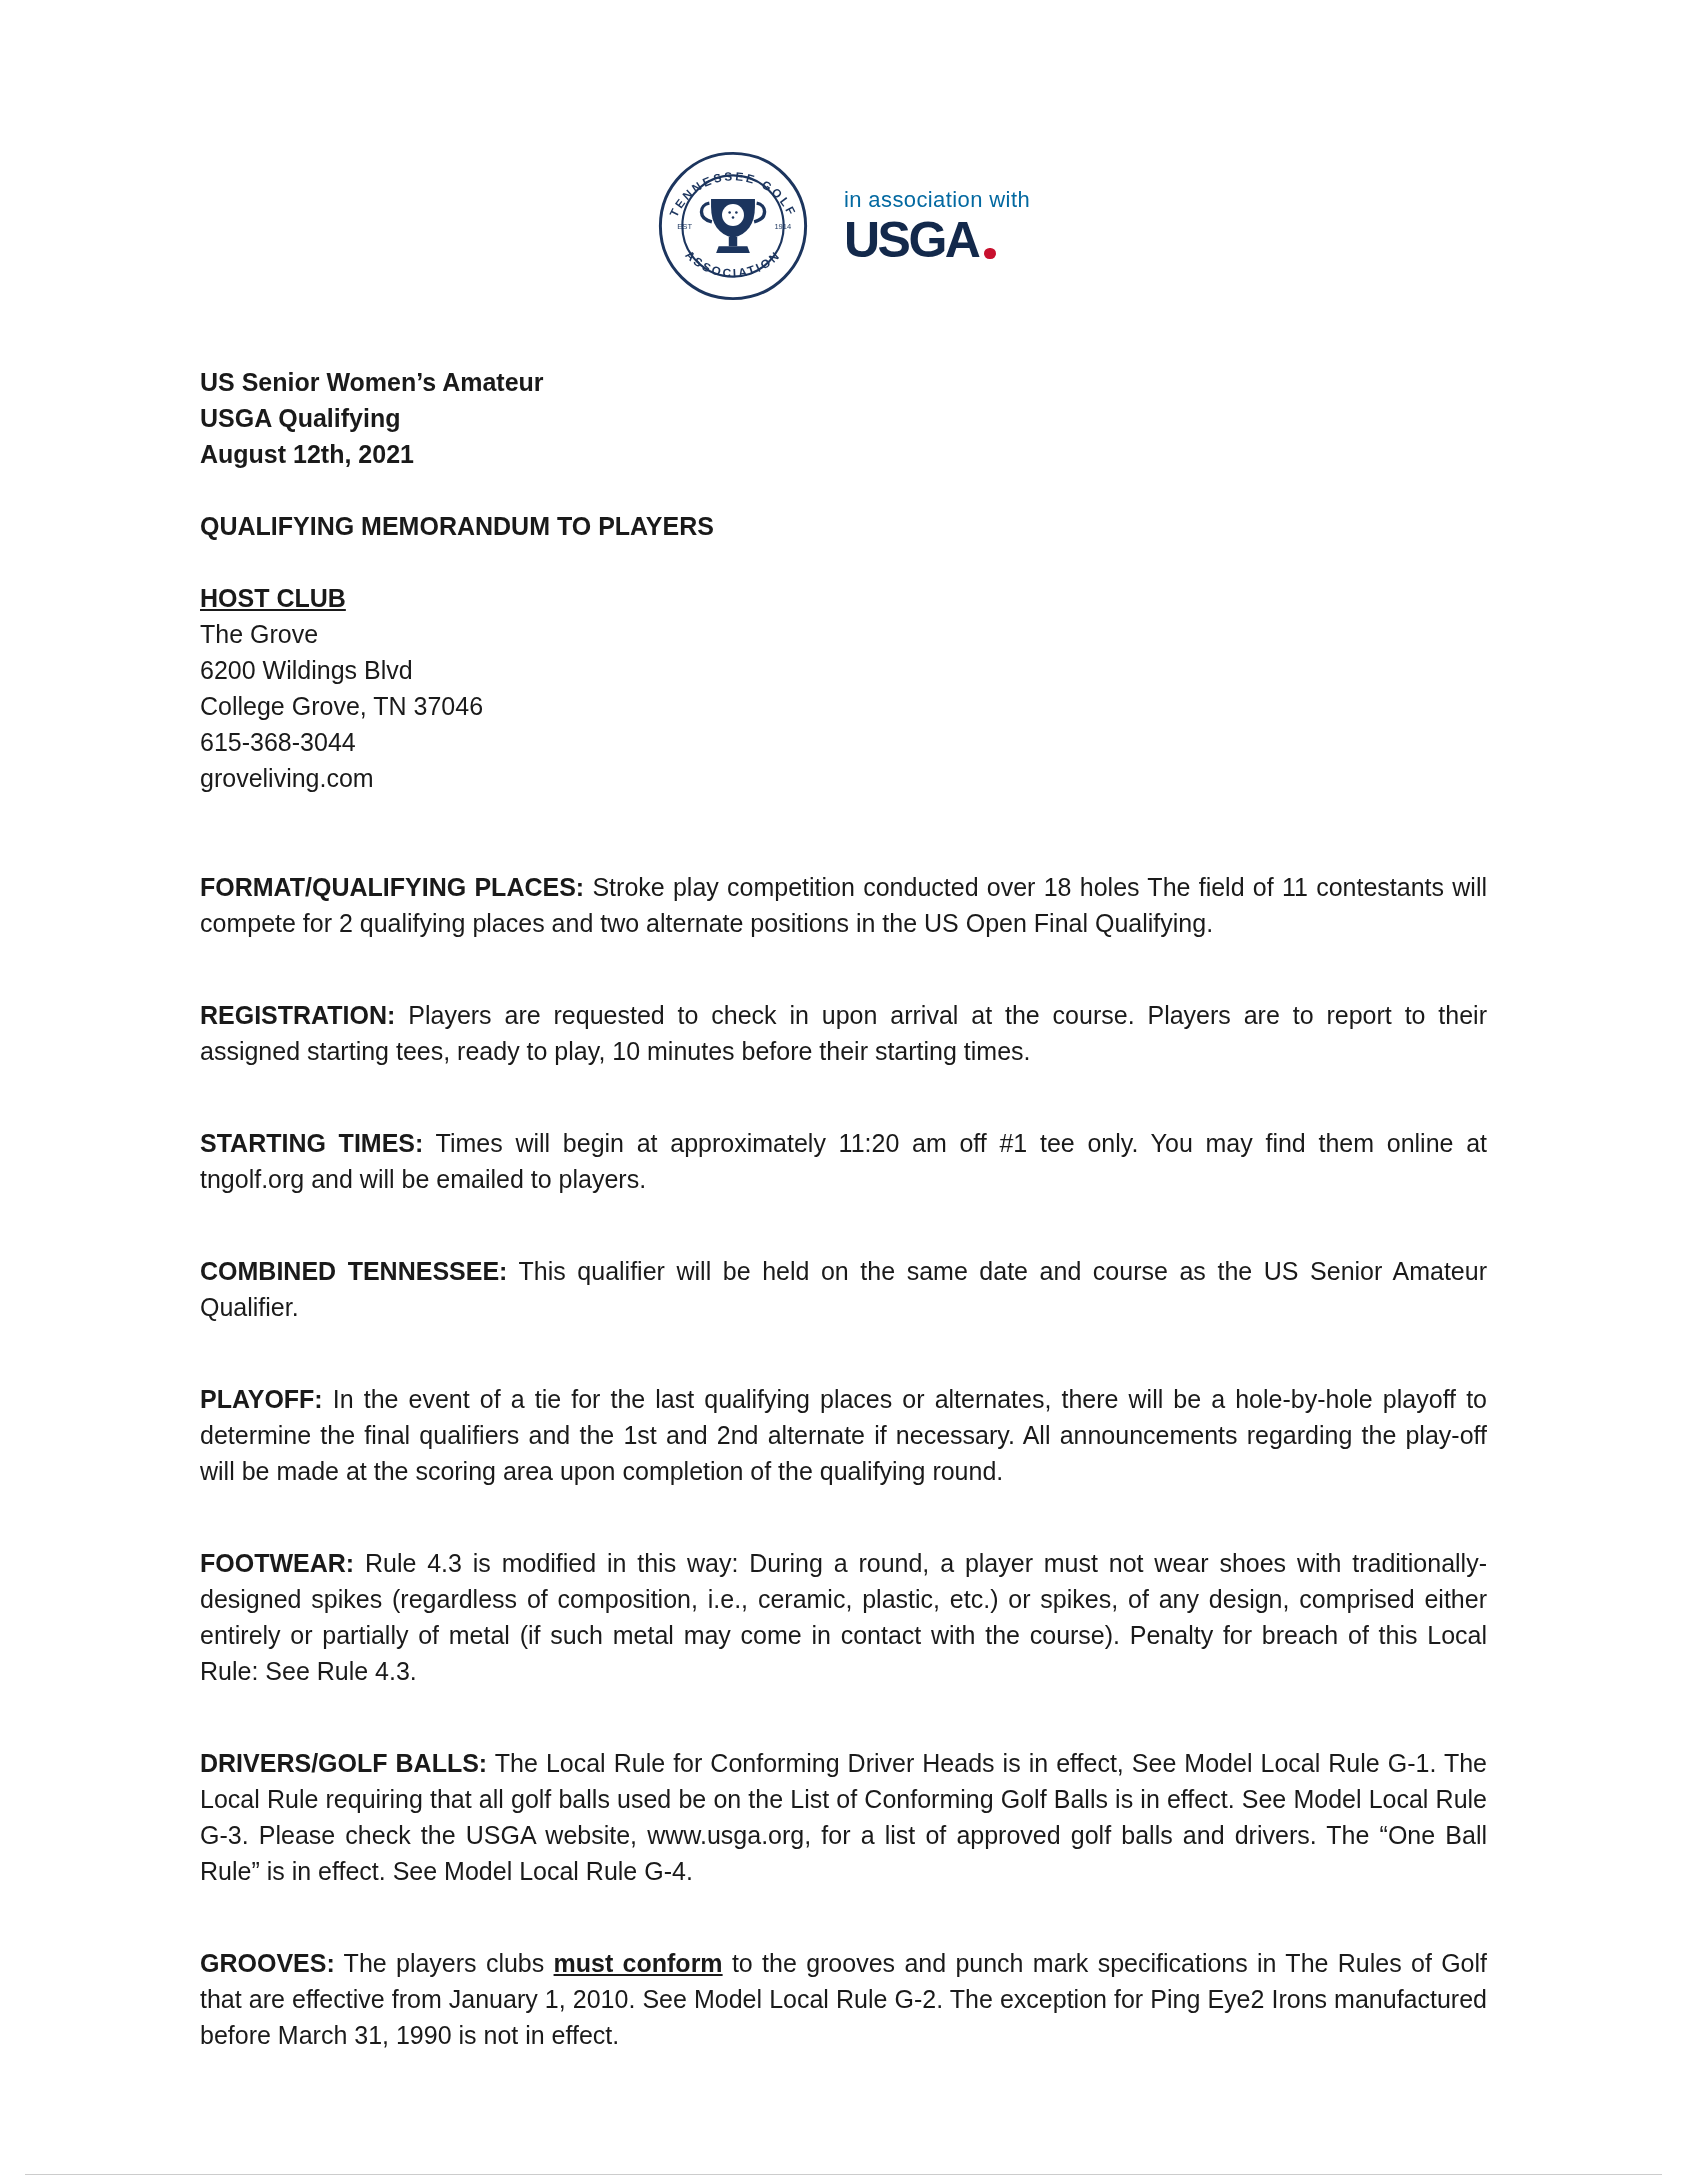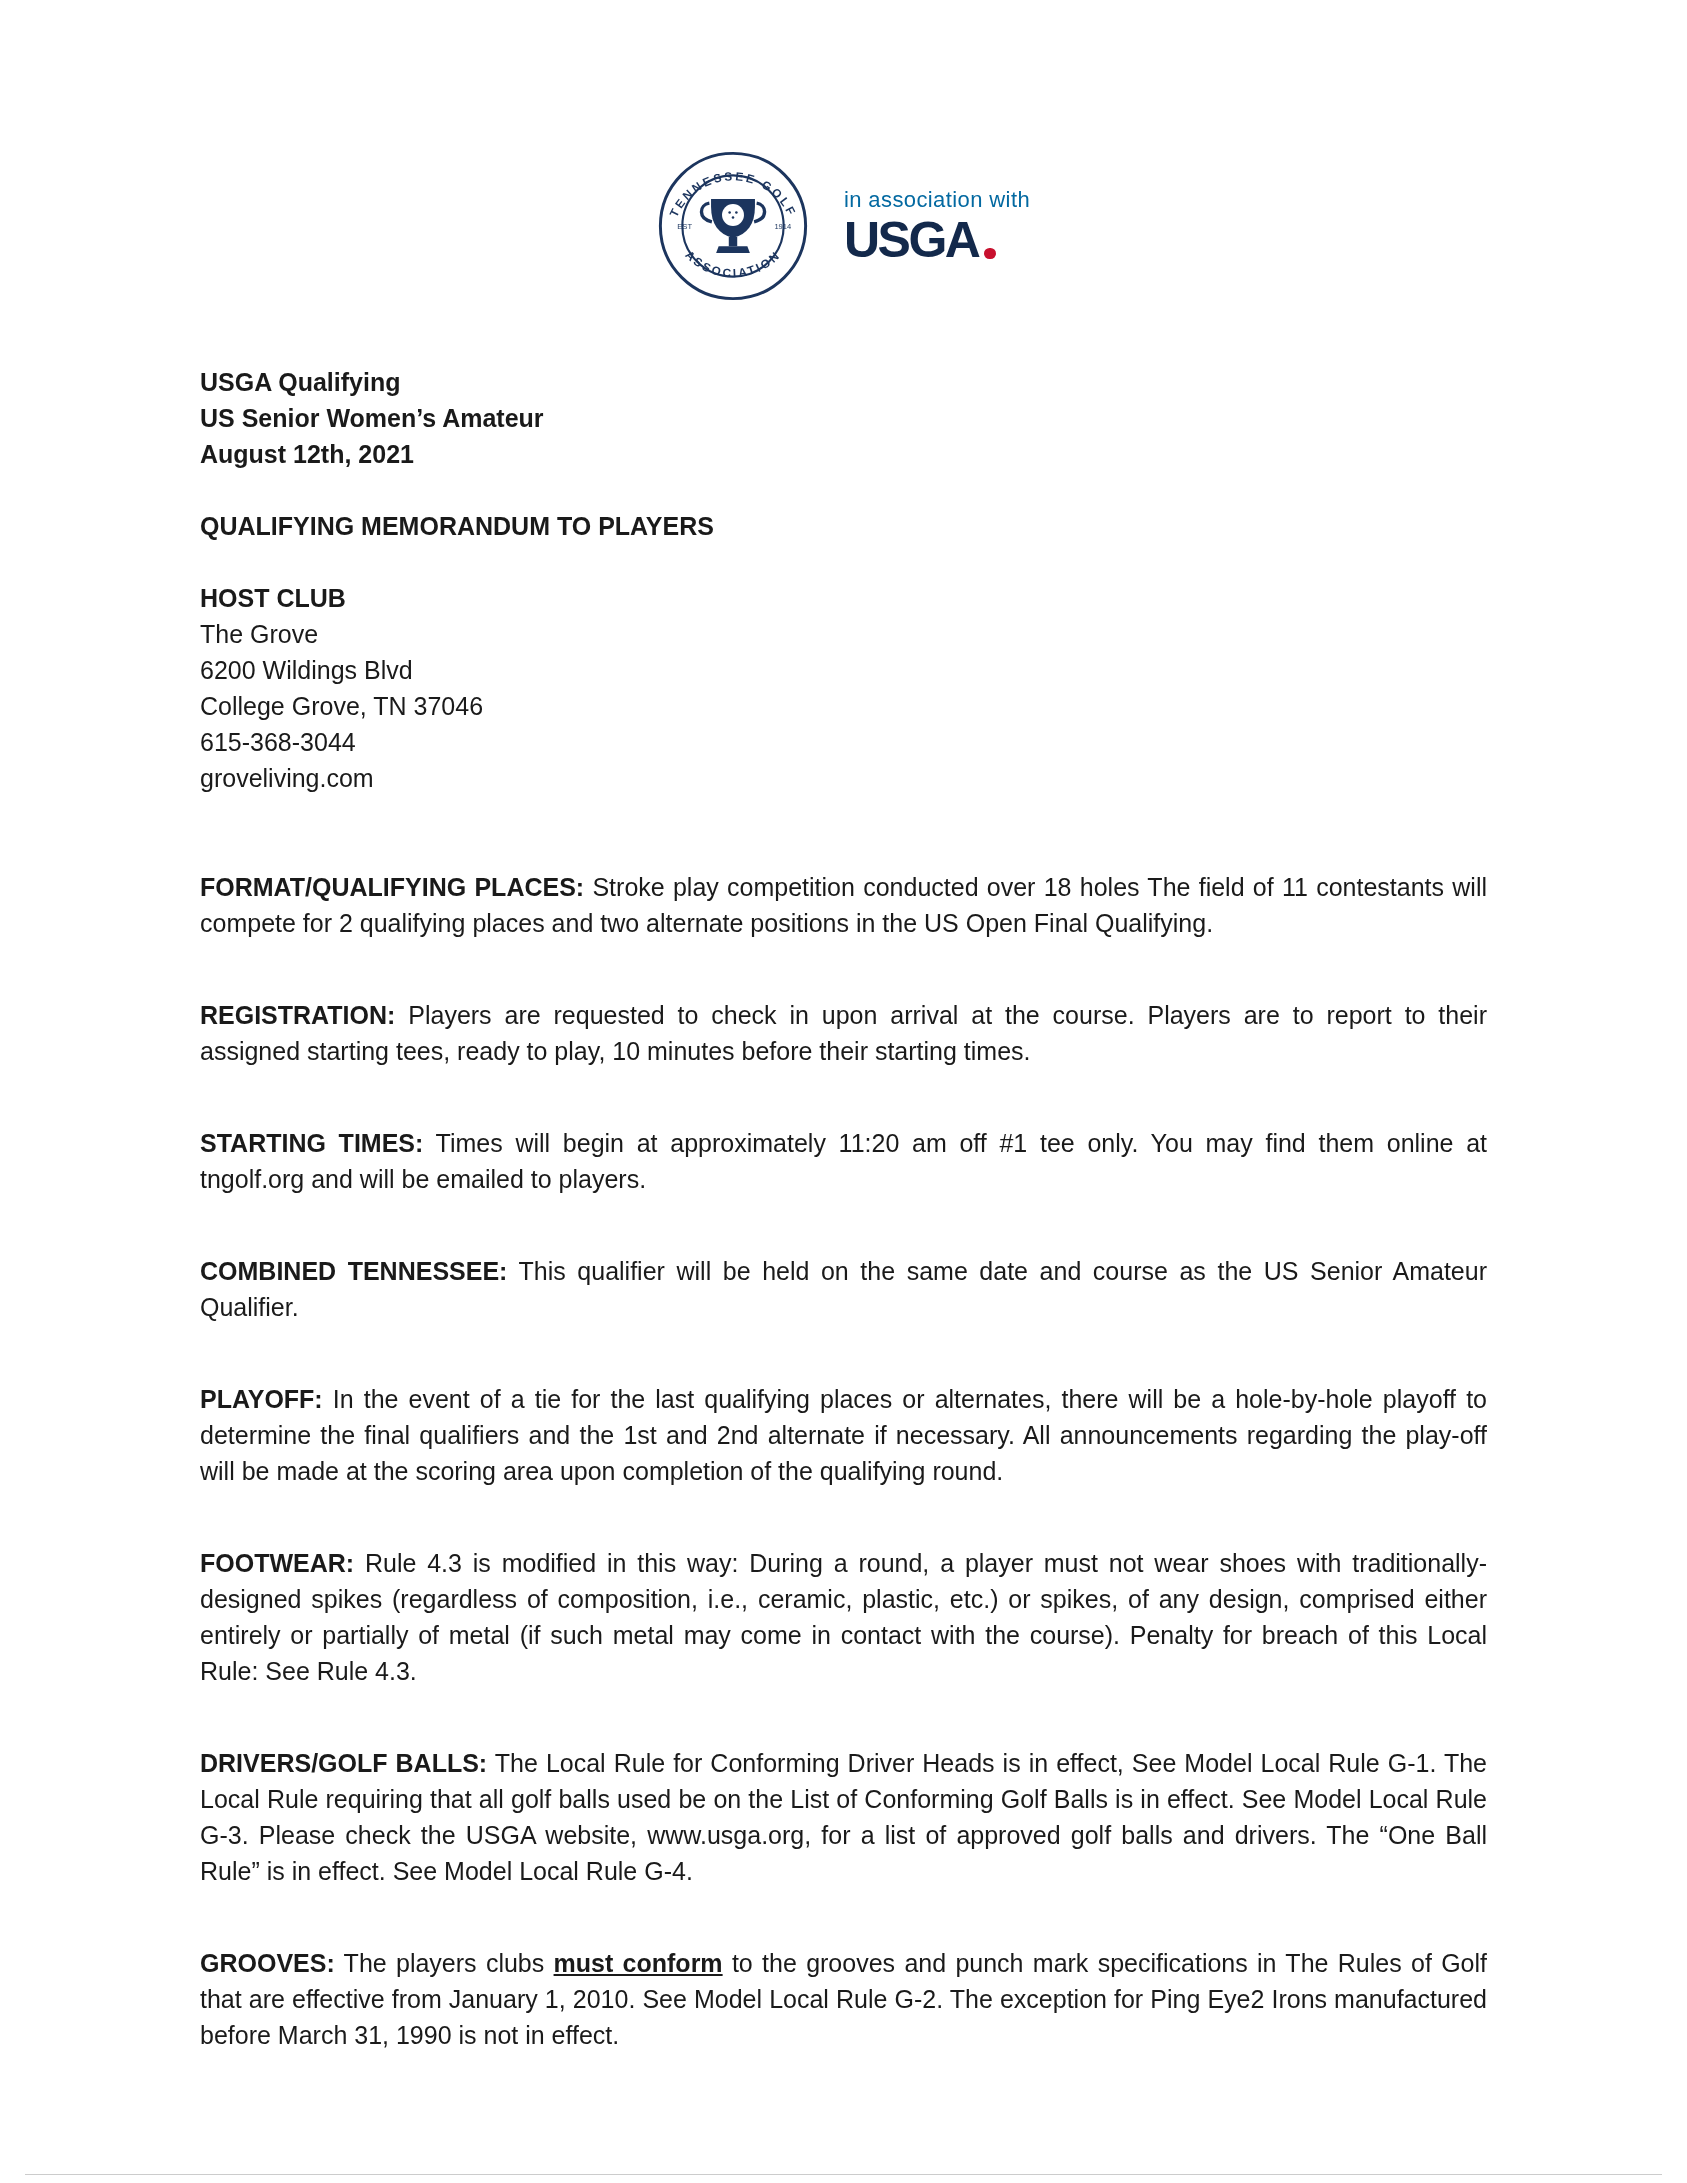--- a/index.html
+++ b/index.html
@@ -57,20 +57,21 @@
 
   
   .header-block { margin-top: 62px; font-weight: bold; }
   .header-block div { white-space: nowrap; }
 
   .memo-title { margin-top: 36px; font-weight: bold; }
 
   .host-heading {
     margin-top: 36px;
     font-weight: bold;
+    text-decoration: underline;
   }
 
   .para {
     margin: 56px 0 0 0;
     text-align: justify;
   }
   .para.first { margin-top: 73px; }
   .para strong { font-weight: bold; }
   .emph { font-weight: bold; text-decoration: underline; }
 
@@ -120,22 +121,22 @@
     <div class="usga-block">
       <div class="assoc">in association with</div>
       <div class="usga-word">
         <span>USGA</span>
         <span class="usga-dot"></span>
       </div>
     </div>
   </header>
 
   <section class="header-block">
+    <div>US Senior Women’s Amateur</div>
     <div>USGA Qualifying</div>
-    <div>US Senior Women’s Amateur</div>
     <div>August 12th, 2021</div>
   </section>
 
   <div class="memo-title">QUALIFYING MEMORANDUM TO PLAYERS</div>
 
   <section>
     <div class="host-heading">HOST CLUB</div>
     <div>The Grove</div>
     <div>6200 Wildings Blvd</div>
     <div>College Grove, TN 37046</div>

